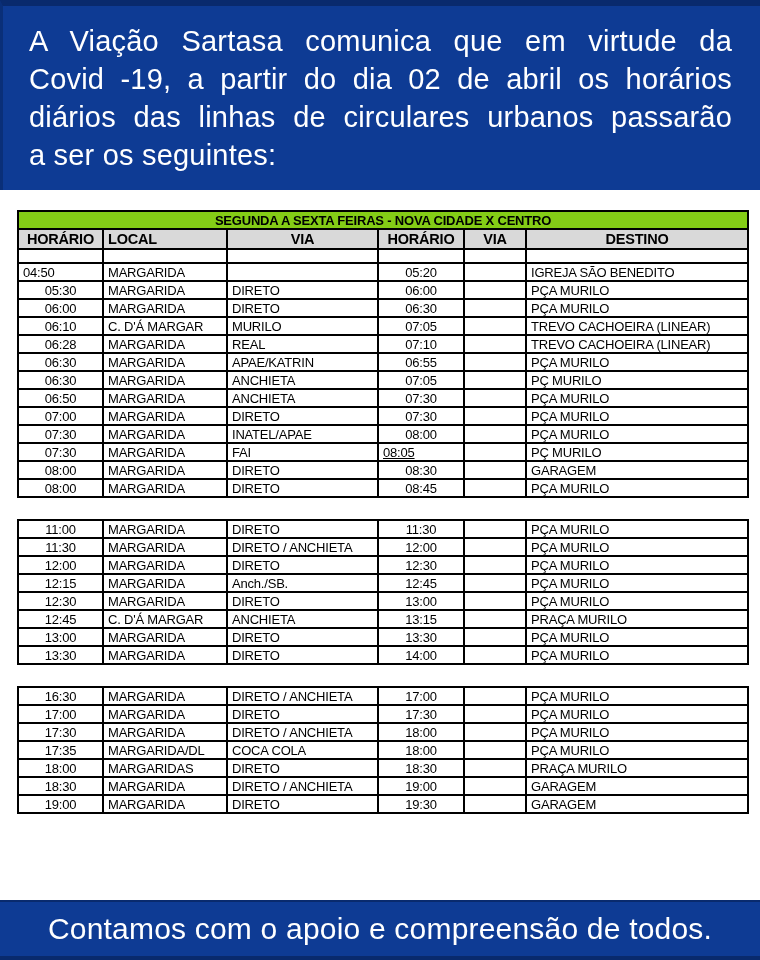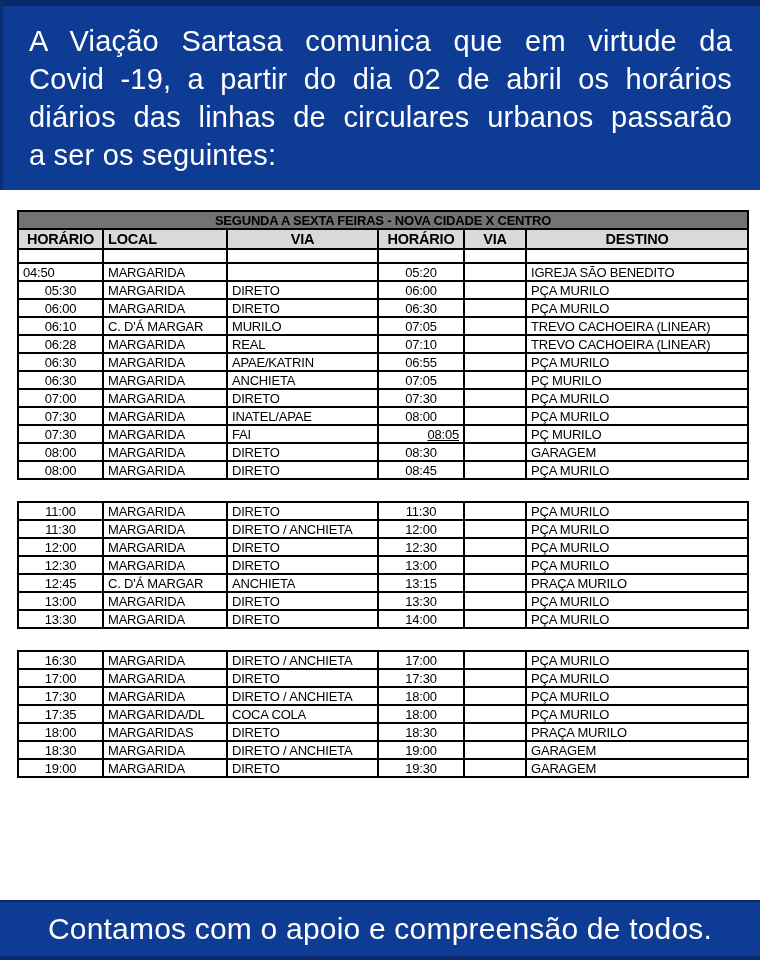--- a/index.html
+++ b/index.html
@@ -49,21 +49,21 @@
     border: 2px solid #000000;
     font-size: 13px;
     letter-spacing: -0.2px;
     color: #000000;
     padding: 0 4px;
     height: 18px;
     overflow: hidden;
     white-space: nowrap;
   }
   th.banner-cell {
-    background: #737373;
+    background: #84cc16;
     color: #ff0000;
     font-size: 17px;
     font-weight: bold;
     text-align: center;
     height: 17px;
     letter-spacing: 0px;
   }
   tr.col-head th {
     background: #d9d9d9;
     font-weight: bold;
@@ -185,40 +185,48 @@
         </tr>
         <tr>
           <td style="text-align: center;">06:30</td>
           <td style="text-align: left;">MARGARIDA</td>
           <td style="text-align: left;">ANCHIETA</td>
           <td style="text-align: center;">07:05</td>
           <td style="text-align: center;"></td>
           <td style="text-align: left;">PÇ MURILO</td>
         </tr>
         <tr>
+          <td style="text-align: center;">06:50</td>
+          <td style="text-align: left;">MARGARIDA</td>
+          <td style="text-align: left;">ANCHIETA</td>
+          <td style="text-align: center;">07:30</td>
+          <td style="text-align: center;"></td>
+          <td style="text-align: left;">PÇA MURILO</td>
+        </tr>
+        <tr>
           <td style="text-align: center;">07:00</td>
           <td style="text-align: left;">MARGARIDA</td>
           <td style="text-align: left;">DIRETO</td>
           <td style="text-align: center;">07:30</td>
           <td style="text-align: center;"></td>
           <td style="text-align: left;">PÇA MURILO</td>
         </tr>
         <tr>
           <td style="text-align: center;">07:30</td>
           <td style="text-align: left;">MARGARIDA</td>
           <td style="text-align: left;">INATEL/APAE</td>
           <td style="text-align: center;">08:00</td>
           <td style="text-align: center;"></td>
           <td style="text-align: left;">PÇA MURILO</td>
         </tr>
         <tr>
           <td style="text-align: center;">07:30</td>
           <td style="text-align: left;">MARGARIDA</td>
           <td style="text-align: left;">FAI</td>
-          <td style="text-align: right; text-decoration: underline;">08:05</td>
+          <td style="text-align: left; text-decoration: underline;">08:05</td>
           <td style="text-align: center;"></td>
           <td style="text-align: left;">PÇ MURILO</td>
         </tr>
         <tr>
           <td style="text-align: center;">08:00</td>
           <td style="text-align: left;">MARGARIDA</td>
           <td style="text-align: left;">DIRETO</td>
           <td style="text-align: center;">08:30</td>
           <td style="text-align: center;"></td>
           <td style="text-align: left;">GARAGEM</td>
@@ -262,20 +270,28 @@
         </tr>
         <tr>
           <td style="text-align: center;">12:00</td>
           <td style="text-align: left;">MARGARIDA</td>
           <td style="text-align: left;">DIRETO</td>
           <td style="text-align: center;">12:30</td>
           <td style="text-align: center;"></td>
           <td style="text-align: left;">PÇA MURILO</td>
         </tr>
         <tr>
+          <td style="text-align: center;">12:15</td>
+          <td style="text-align: left;">MARGARIDA</td>
+          <td style="text-align: left;">Anch./SB.</td>
+          <td style="text-align: center;">12:45</td>
+          <td style="text-align: center;"></td>
+          <td style="text-align: left;">PÇA MURILO</td>
+        </tr>
+        <tr>
           <td style="text-align: center;">12:30</td>
           <td style="text-align: left;">MARGARIDA</td>
           <td style="text-align: left;">DIRETO</td>
           <td style="text-align: center;">13:00</td>
           <td style="text-align: center;"></td>
           <td style="text-align: left;">PÇA MURILO</td>
         </tr>
         <tr>
           <td style="text-align: center;">12:45</td>
           <td style="text-align: left;">C. D'Á MARGAR</td>

